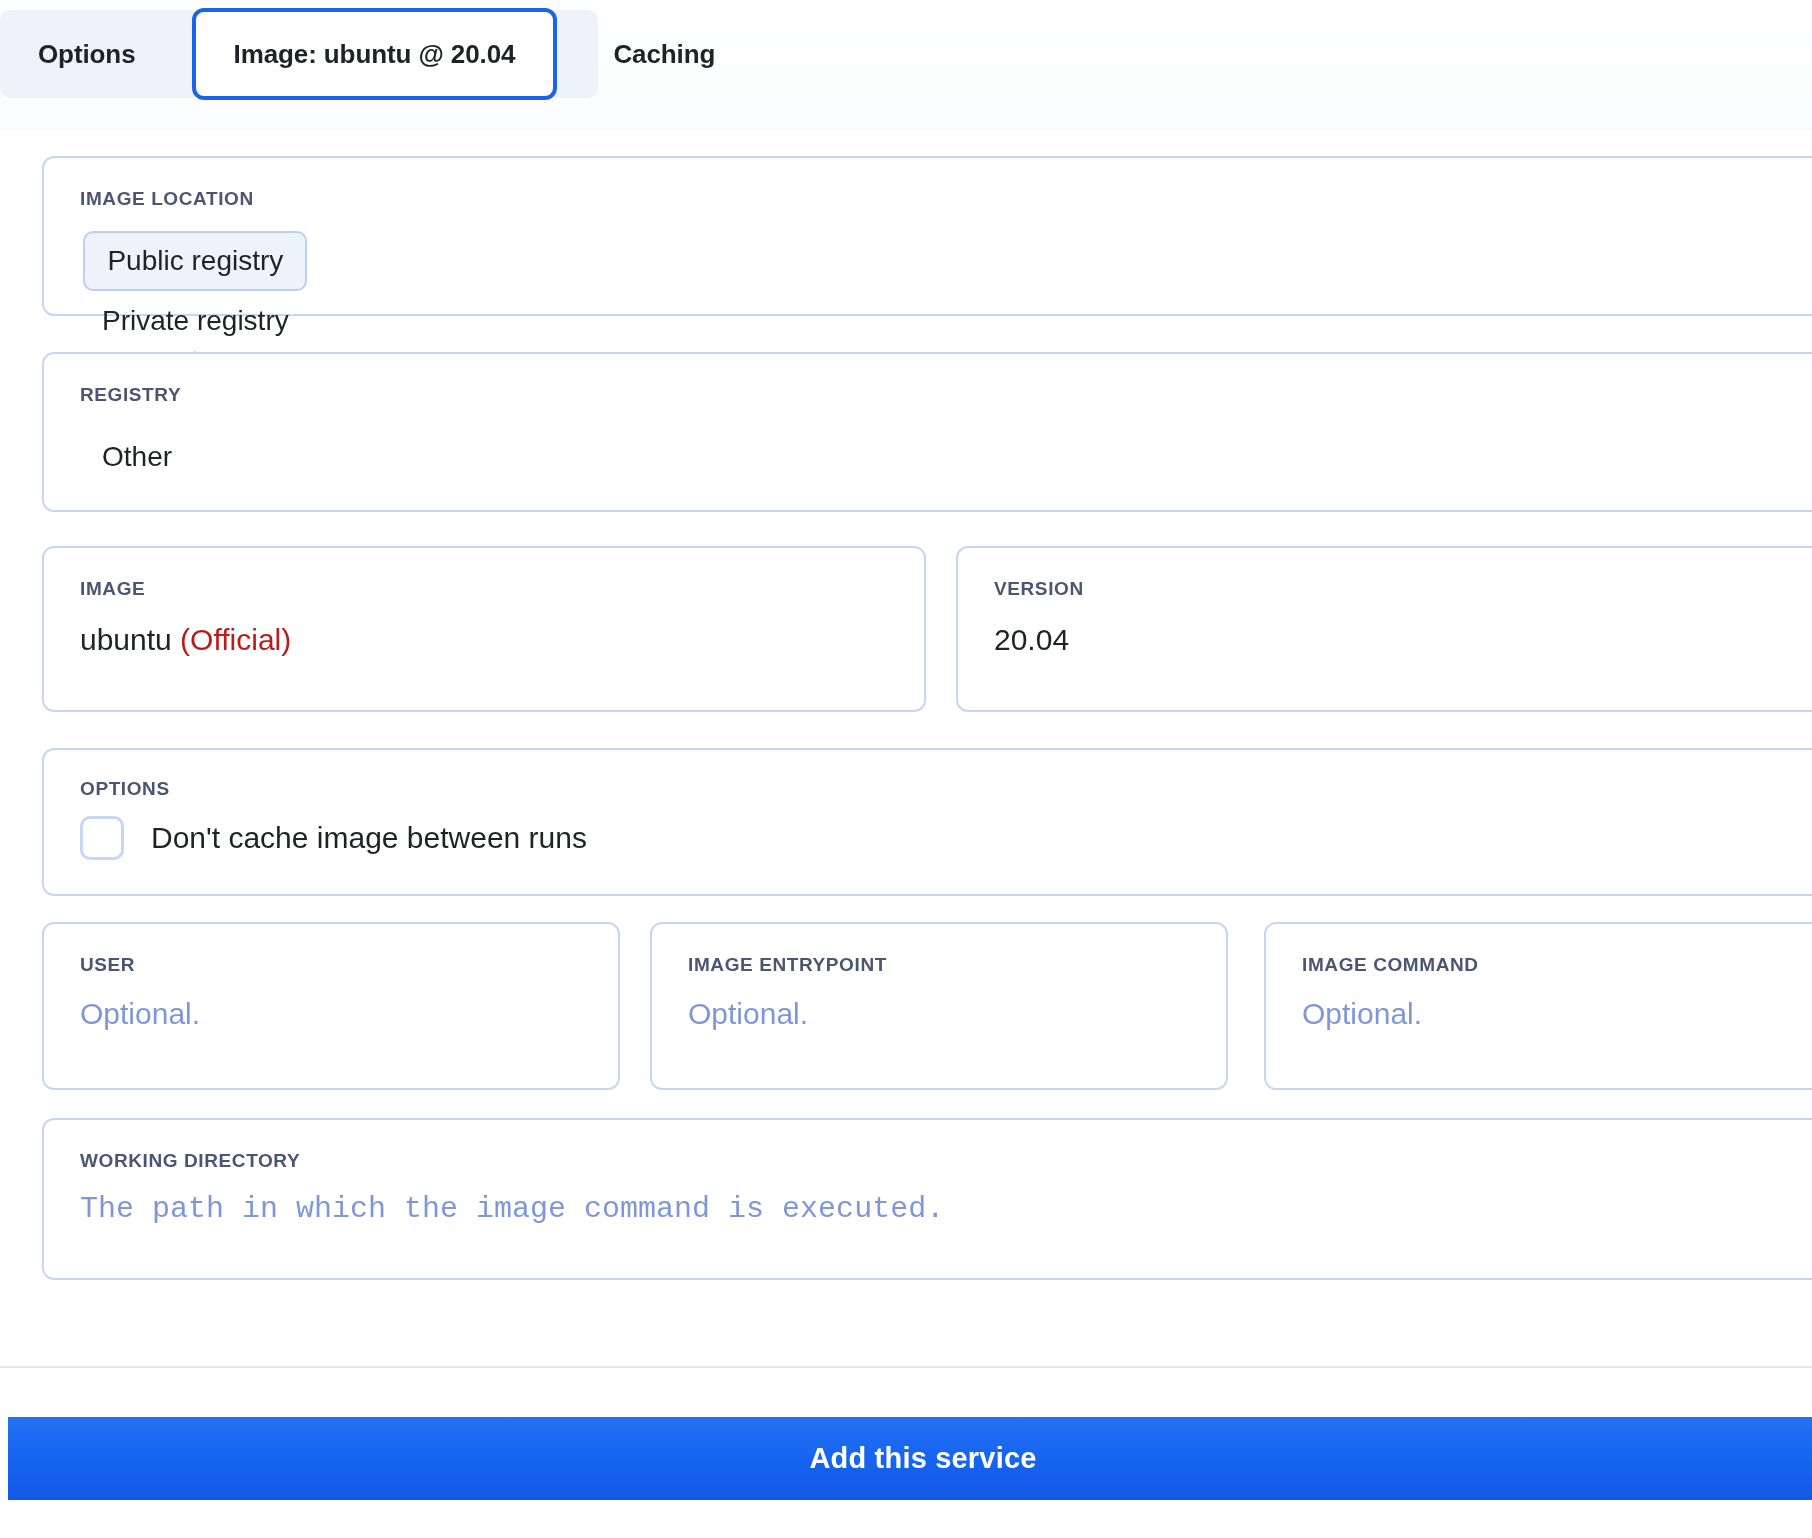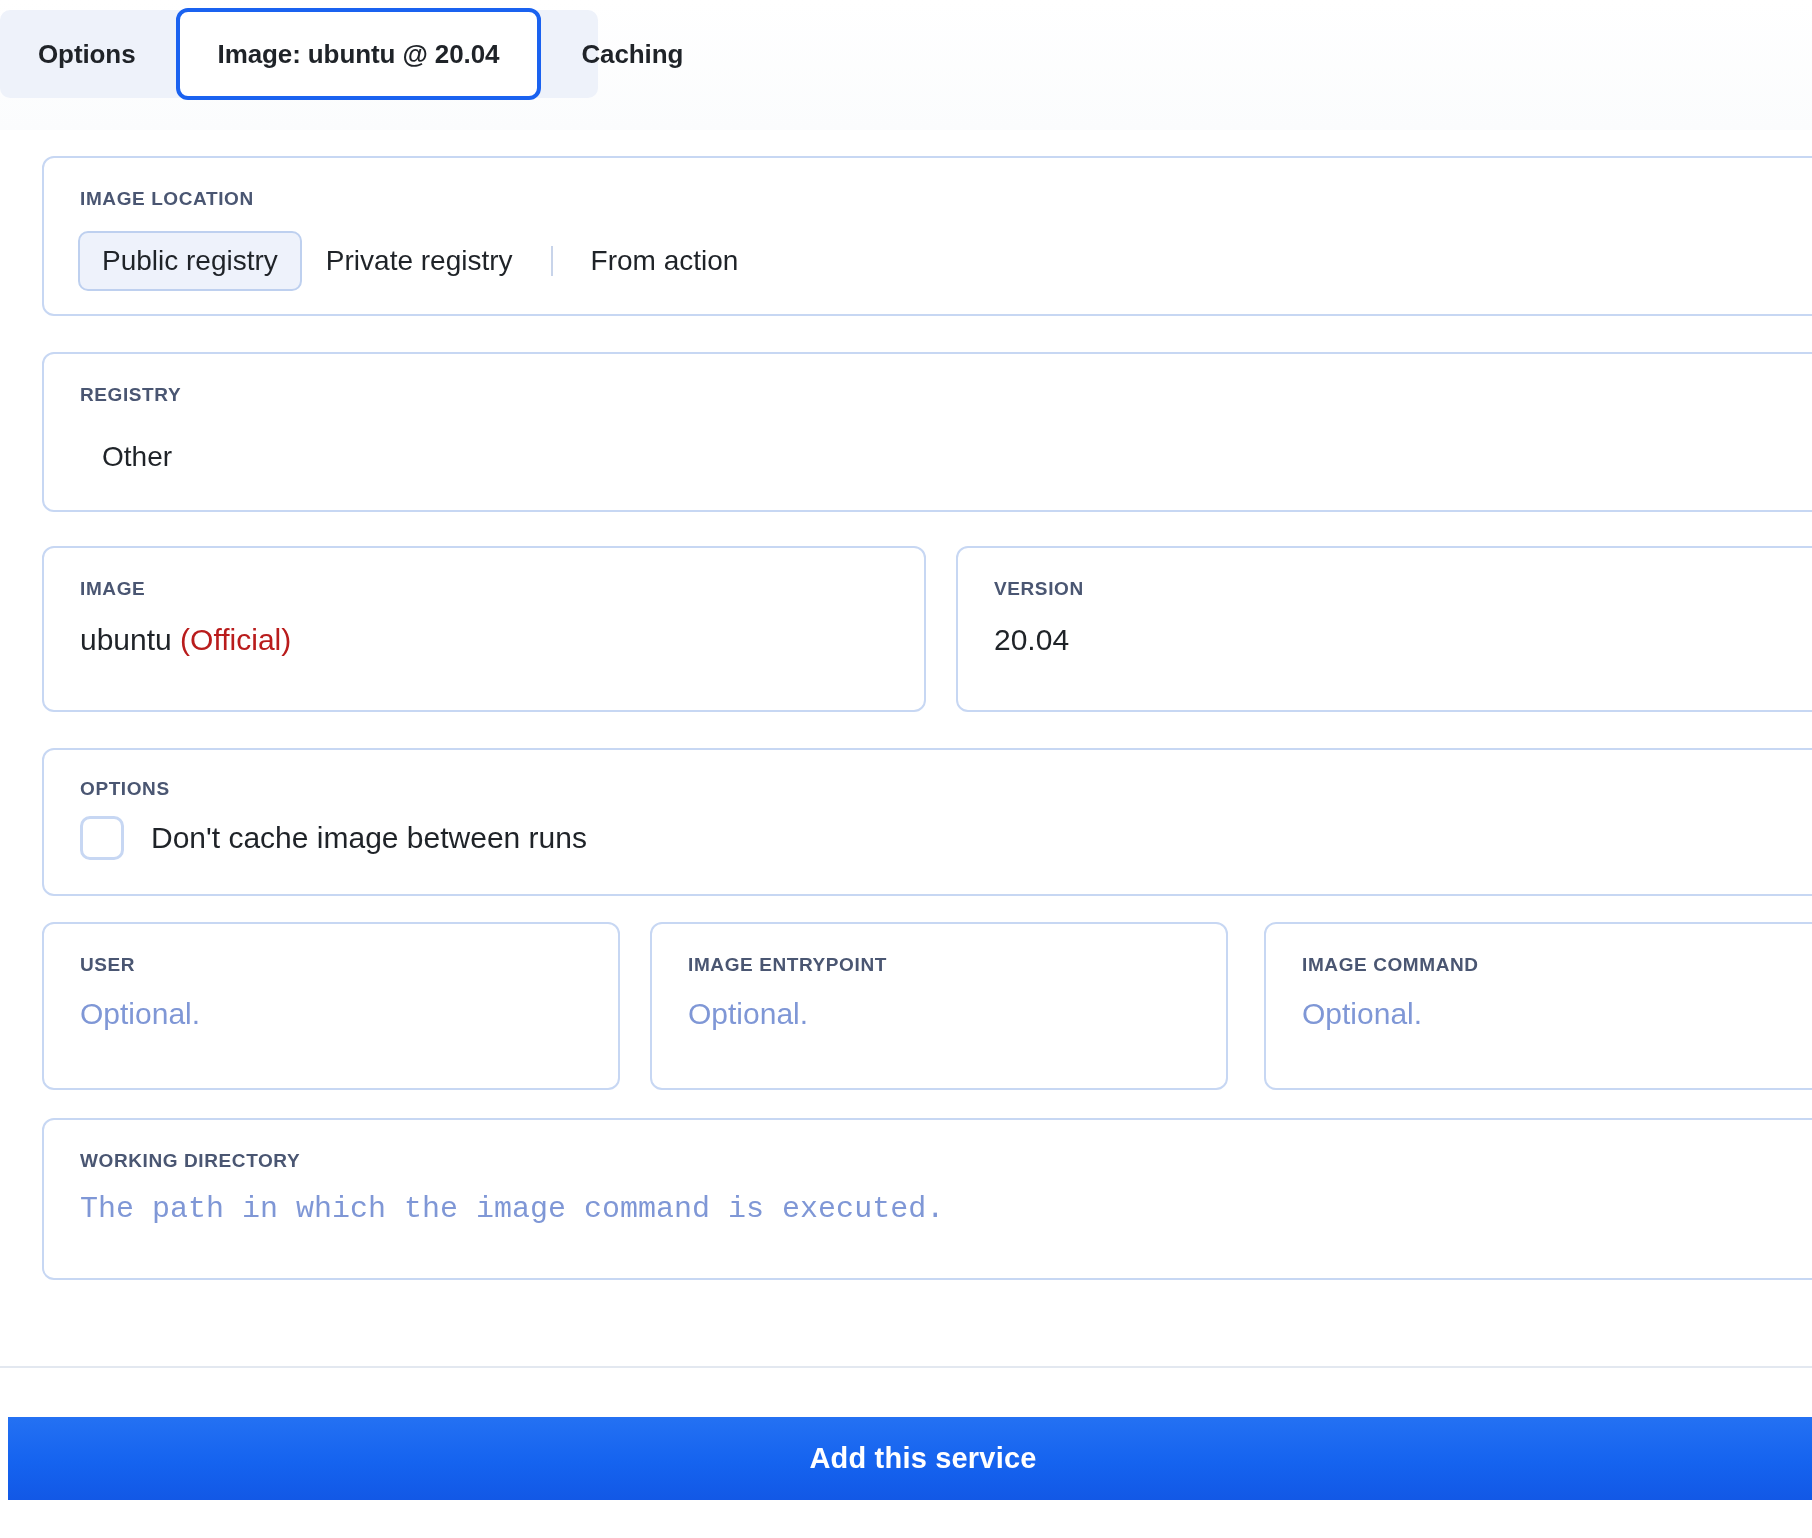--- a/index.html
+++ b/index.html
@@ -50,21 +50,21 @@
     border-radius: 10px;
     background: transparent;
     cursor: pointer;
     white-space: nowrap;
   }
   .tab.active {
     background: #ffffff;
     border: 4px solid #1a62f0;
     border-radius: 12px;
     height: 92px;
-    margin: 0 2px;
+    margin: 0 18px;
   }
 
   
   .panel {
     position: absolute;
     background: #ffffff;
     border: 2px solid #c7d7f3;
     border-radius: 12px;
     box-sizing: border-box;
     margin-left: 36px;
@@ -188,21 +188,21 @@
 <div class="tabbar-wrap">
   <div class="tabbar" style="width:598px;">
     <div class="tab">Options</div>
     <div class="tab active">Image: ubuntu @ 20.04</div>
     <div class="tab">Caching</div>
   </div>
 </div>
 
 <div class="panel" style="left:6px; top:156px; width:1800px; height:160px;">
   <div class="panel-label" style="top:30px;">IMAGE LOCATION</div>
-  <div class="choice-row" style="top:73px;">
+  <div class="choice-row" style="top:73px;flex-direction:column;">
     <div class="choice selected">Public registry</div>
     <div class="choice">Private registry</div>
     <div class="choice-divider"></div>
     <div class="choice">From action</div>
   </div>
 </div>
 
 <div class="panel" style="left:6px; top:352px; width:1800px; height:160px;">
   <div class="panel-label" style="top:30px;">REGISTRY</div>
   <div class="choice-row" style="top:73px;">

